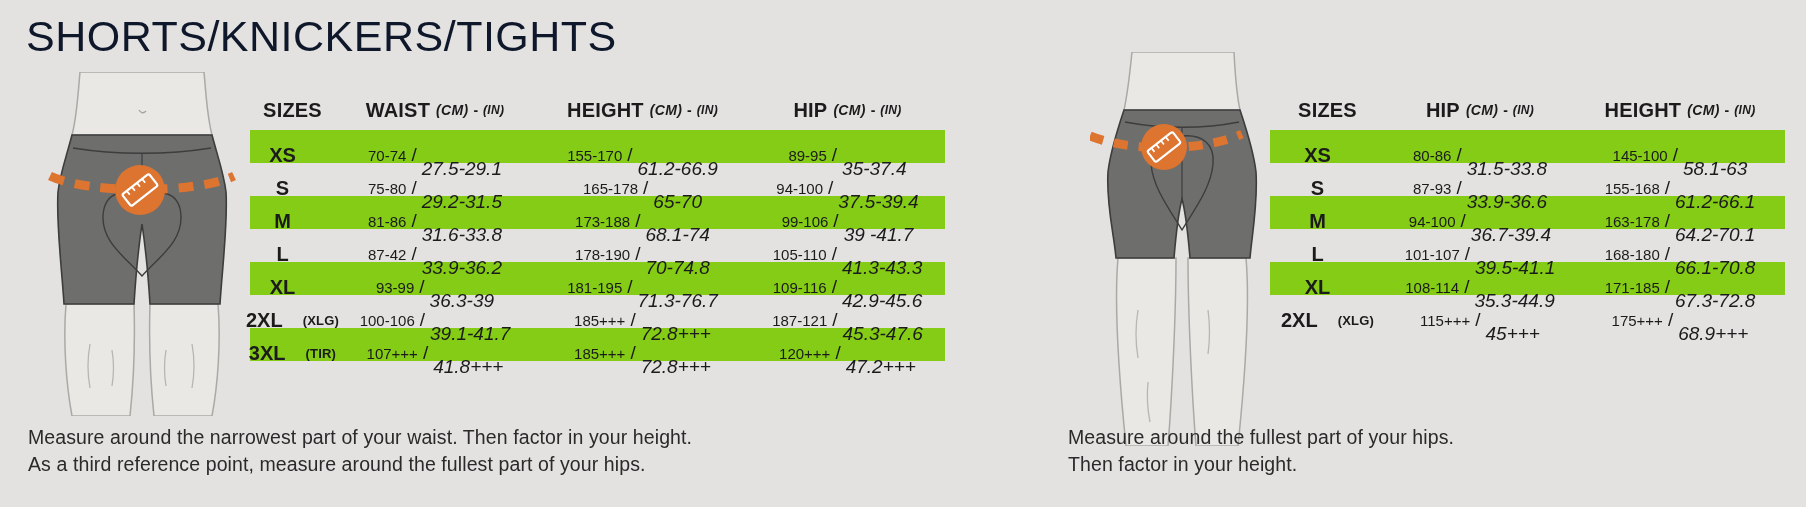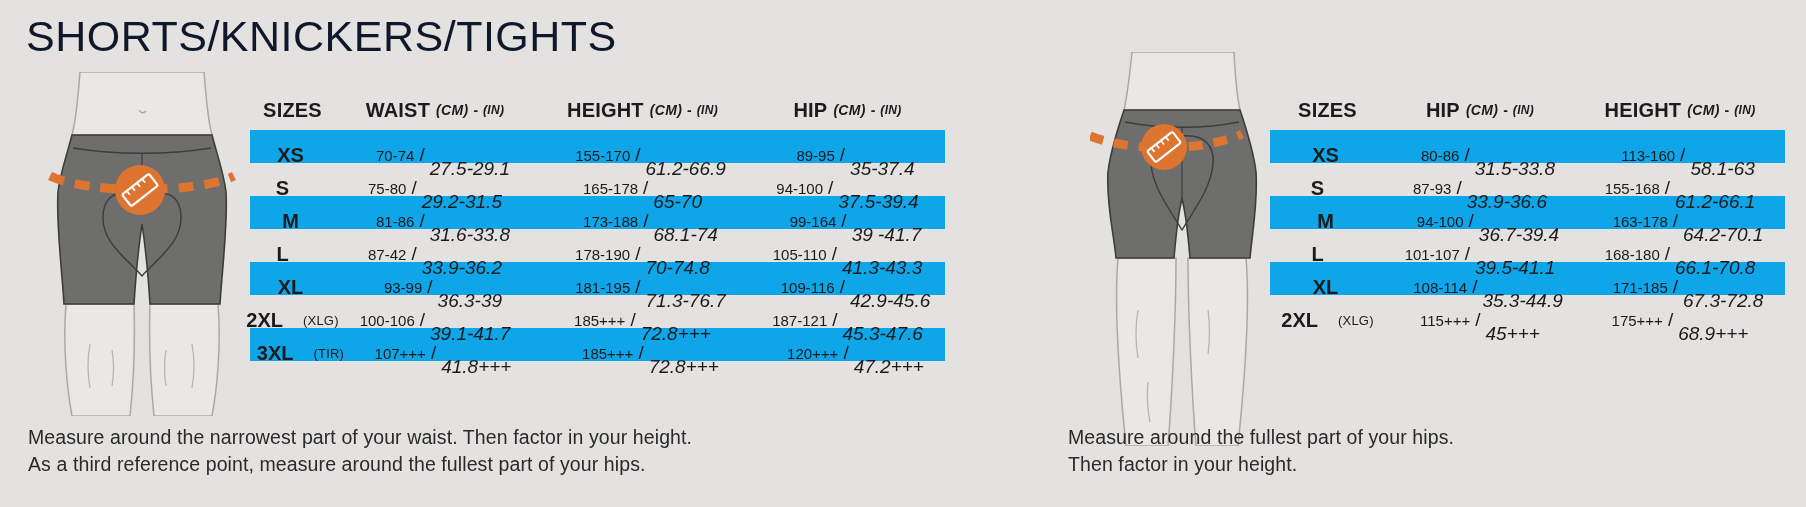--- a/index.html
+++ b/index.html
@@ -23,30 +23,30 @@
   .illus-right{left:1090px;top:52px;width:182px;height:394px;}
 
   .sizetable{position:absolute;top:90px;}
   .table-left{left:250px;width:695px;}
   .table-right{left:1270px;width:515px;}
 
   .trow{display:grid;align-items:center;height:33px;}
   .table-left .trow{grid-template-columns:85px 200px 215px 195px;}
   .table-right .trow{grid-template-columns:115px 190px 210px;}
   .trow.thead{height:40px;}
-  .trow.hl{background:#0ea5e9;padding-left:8px;}
+  .trow.hl{background:#84cc16;}
 
   .tc{display:flex;align-items:center;justify-content:center;white-space:nowrap;text-align:right;}
   .hname{font-weight:700;font-size:20px;letter-spacing:.2px;}
   .hcm{font-weight:700;font-size:14px;margin-left:6px;letter-spacing:.3px;font-style:italic;}
   .hdash{font-weight:700;font-size:14px;margin:0 5px;}
   .hin{font-weight:700;font-style:italic;font-size:12px;letter-spacing:.3px;}
 
   .size{font-weight:700;font-size:20px;}
-  .snote{font-weight:400;font-size:13px;margin-left:20px;letter-spacing:.2px;}
+  .snote{font-weight:700;font-size:13px;margin-left:20px;letter-spacing:.2px;}
   .v-cm{font-size:15px;}
   .vsep{font-size:19px;margin:0 5px;}
   .v-in{font-size:19px;font-style:italic;margin-top:28px;}
 
   .note{
     position:absolute;top:424px;
     font-size:19.5px;line-height:1.38;color:#2a2a2a;letter-spacing:.1px;
   }
   .note-left{left:28px;}
   .note-right{left:1068px;}
@@ -187,21 +187,21 @@
           <span class="v-cm">81-86</span>
           <span class="vsep">/</span>
           <span class="v-in">31.6-33.8</span>
         </div>
       <div class="tc">
           <span class="v-cm">173-188</span>
           <span class="vsep">/</span>
           <span class="v-in">68.1-74</span>
         </div>
       <div class="tc">
-          <span class="v-cm">99-164</span>
+          <span class="v-cm">99-106</span>
           <span class="vsep">/</span>
           <span class="v-in">39 -41.7</span>
         </div>
     </div>
     <div class="trow">
       <div class="tc">
           <span class="size">L</span>
           <span class="snote"></span>
         </div>
       <div class="tc">
@@ -306,21 +306,21 @@
       <div class="tc">
           <span class="size">XS</span>
           <span class="snote"></span>
         </div>
       <div class="tc">
           <span class="v-cm">80-86</span>
           <span class="vsep">/</span>
           <span class="v-in">31.5-33.8</span>
         </div>
       <div class="tc">
-          <span class="v-cm">113-160</span>
+          <span class="v-cm">145-100</span>
           <span class="vsep">/</span>
           <span class="v-in">58.1-63</span>
         </div>
     </div>
     <div class="trow">
       <div class="tc">
           <span class="size">S</span>
           <span class="snote"></span>
         </div>
       <div class="tc">

